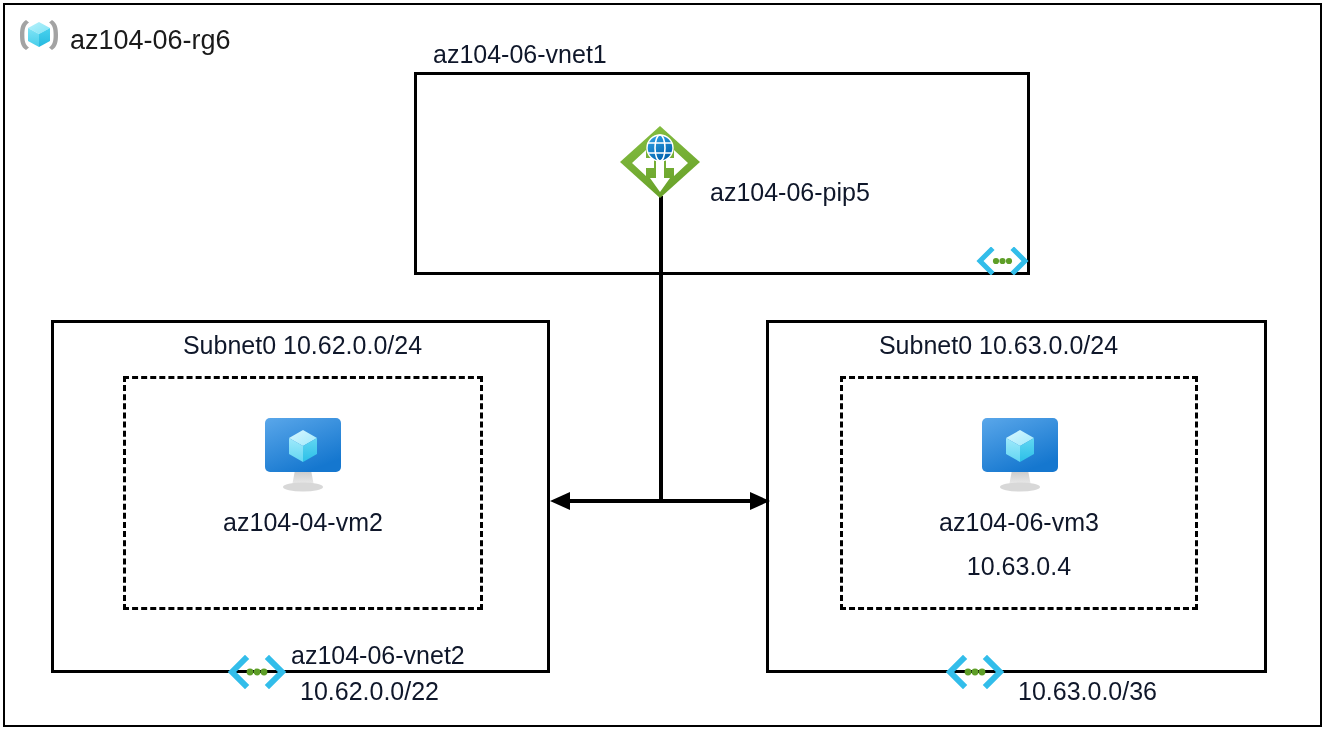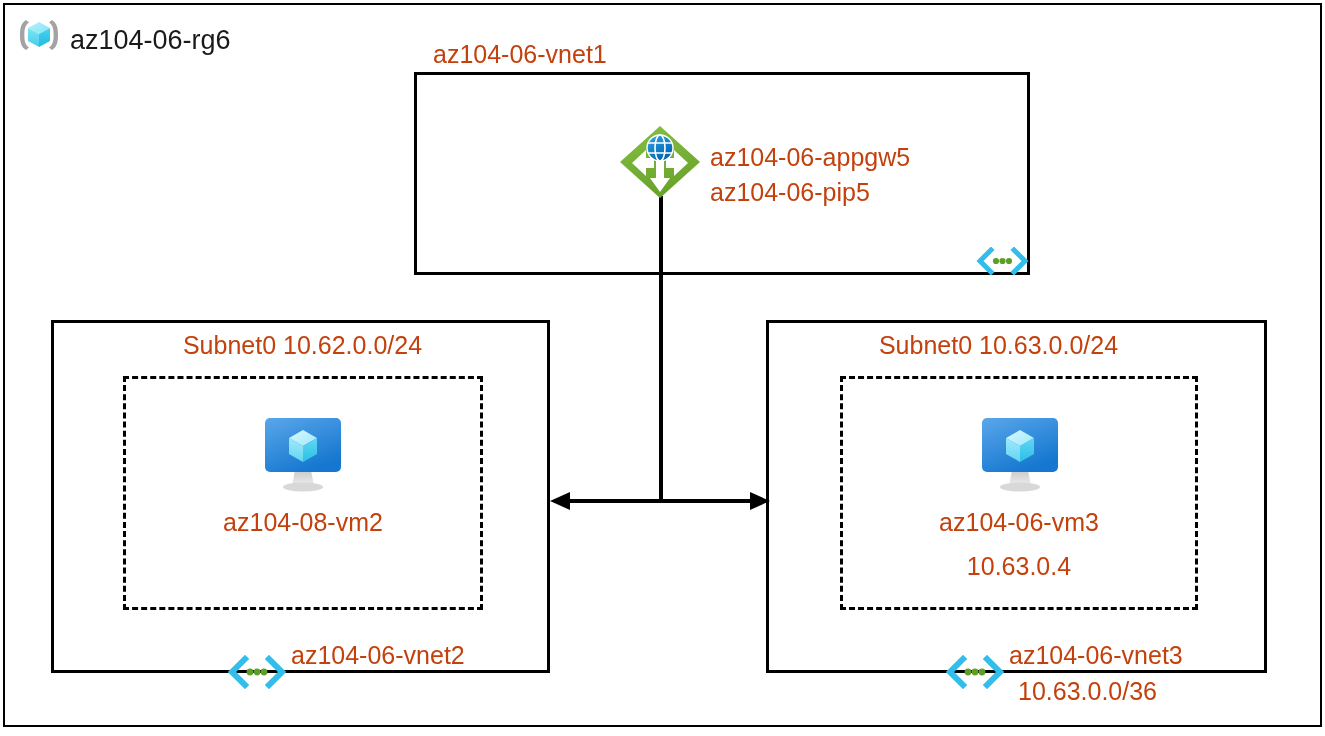--- a/index.html
+++ b/index.html
@@ -55,21 +55,21 @@
     position: absolute;
     border: 3px dashed #000000;
     box-sizing: border-box;
     background: transparent;
   }
 
   
   .label {
     position: absolute;
     font-size: 25px;
-    color: #c2410c;
+    color: #0f172a;
     white-space: nowrap;
     line-height: 1.18;
   }
   .label.center {
     text-align: center;
   }
 
   
   .icon {
     position: absolute;
@@ -151,21 +151,20 @@
 
       <path d="M40,24 L48,24 L48,56 L54,56 L44,70 L34,56 L40,56 Z" fill="#ffffff"></path>
 
       <circle cx="44" cy="26" r="13" fill="url(#gwGlobe)"></circle>
       <ellipse cx="44" cy="26" rx="5" ry="13" fill="none" stroke="#ffffff" stroke-width="1.6"></ellipse>
       <path d="M32,21 L56,21 M32,31 L56,31" stroke="#ffffff" stroke-width="1.6" fill="none"></path>
       <circle cx="44" cy="26" r="13" fill="none" stroke="#ffffff" stroke-width="1.4"></circle>
     </svg>
   </span>
 
-  <div class="label" style="left:710px; top:143px;">az104-06-appgw5</div>
   <div class="label" style="left:710px; top:178px;">az104-06-pip5</div>
 
   <span class="icon" style="left:975px; top:247px; width:55px; height:28px;">
     <svg width="55" height="28" viewBox="0 0 55 28">
       <path d="M16,3 L5,14 L16,25" fill="none" stroke="#32bdea" stroke-width="5" stroke-linecap="square"></path>
       <path d="M39,3 L50,14 L39,25" fill="none" stroke="#32bdea" stroke-width="5" stroke-linecap="square"></path>
       <circle cx="21" cy="14" r="3.1" fill="#5e9e27"></circle>
       <circle cx="27.5" cy="14" r="3.1" fill="#5e9e27"></circle>
       <circle cx="34" cy="14" r="3.1" fill="#5e9e27"></circle>
     </svg>
@@ -206,33 +205,34 @@
       <ellipse cx="46" cy="75" rx="20" ry="4.5" fill="#d8d8d8"></ellipse>
 
       <rect x="8" y="6" width="76" height="54" rx="5" fill="url(#vmScreen2)"></rect>
 
       <polygon points="46,18 60,26 46,34 32,26" fill="url(#vmCubeT2)"></polygon>
       <polygon points="32,26 46,34 46,50 32,42" fill="url(#vmCubeL2)"></polygon>
       <polygon points="60,26 46,34 46,50 60,42" fill="url(#vmCubeR2)"></polygon>
     </svg>
   </span>
 
-  <div class="label center" style="left:123px; top:508px; width:360px;">az104-08-vm2</div>
+  <div class="label center" style="left:123px; top:508px; width:360px;">az104-04-vm2</div>
 
   <span class="icon" style="left:226px; top:655px; width:62px; height:34px;">
     <svg width="62" height="34" viewBox="0 0 62 34">
       <path d="M19,4 L6,17 L19,30" fill="none" stroke="#32bdea" stroke-width="6" stroke-linecap="square"></path>
       <path d="M43,4 L56,17 L43,30" fill="none" stroke="#32bdea" stroke-width="6" stroke-linecap="square"></path>
       <circle cx="24" cy="17" r="3.4" fill="#5e9e27"></circle>
       <circle cx="31" cy="17" r="3.4" fill="#5e9e27"></circle>
       <circle cx="38" cy="17" r="3.4" fill="#5e9e27"></circle>
     </svg>
   </span>
 
   <div class="label" style="left:291px; top:641px;">az104-06-vnet2</div>
+  <div class="label" style="left:300px; top:677px;">10.62.0.0/22</div>
 
   <div class="solid-box" style="left:766px; top:320px; width:501px; height:353px;"></div>
 
   <div class="label center" style="left:766px; top:331px; width:465px;">Subnet0 10.63.0.0/24</div>
 
   <div class="dashed-box" style="left:840px; top:376px; width:358px; height:234px;"></div>
 
   <span class="icon" style="left:974px; top:412px; width:92px; height:84px;">
     <svg width="92" height="84" viewBox="0 0 92 84">
       <defs>
@@ -272,21 +272,20 @@
   <span class="icon" style="left:944px; top:655px; width:62px; height:34px;">
     <svg width="62" height="34" viewBox="0 0 62 34">
       <path d="M19,4 L6,17 L19,30" fill="none" stroke="#32bdea" stroke-width="6" stroke-linecap="square"></path>
       <path d="M43,4 L56,17 L43,30" fill="none" stroke="#32bdea" stroke-width="6" stroke-linecap="square"></path>
       <circle cx="24" cy="17" r="3.4" fill="#5e9e27"></circle>
       <circle cx="31" cy="17" r="3.4" fill="#5e9e27"></circle>
       <circle cx="38" cy="17" r="3.4" fill="#5e9e27"></circle>
     </svg>
   </span>
 
-  <div class="label" style="left:1009px; top:641px;">az104-06-vnet3</div>
   <div class="label" style="left:1018px; top:677px;">10.63.0.0/36</div>
 
   <svg class="connector-svg" style="left:548px; top:480px;" width="224" height="42" viewBox="0 0 224 42">
     <line x1="16" y1="21" x2="208" y2="21" stroke="#000000" stroke-width="4"></line>
     <polygon points="2,21 22,12 22,30" fill="#000000"></polygon>
     <polygon points="222,21 202,12 202,30" fill="#000000"></polygon>
   </svg>
 
 </div>
 

